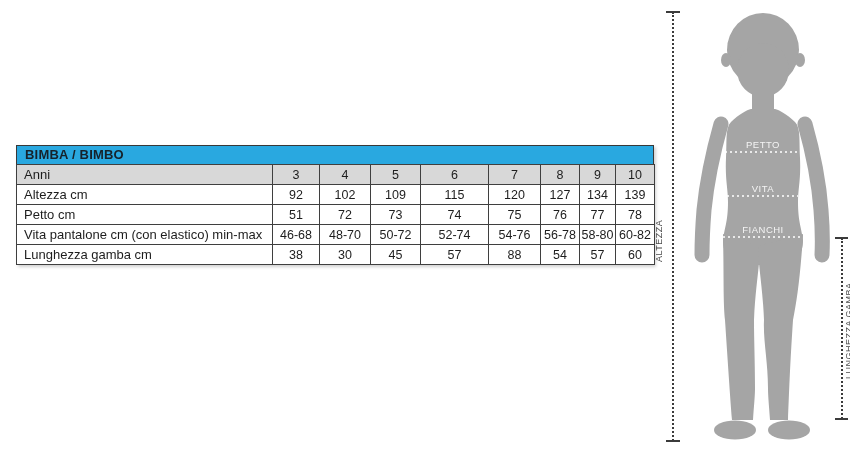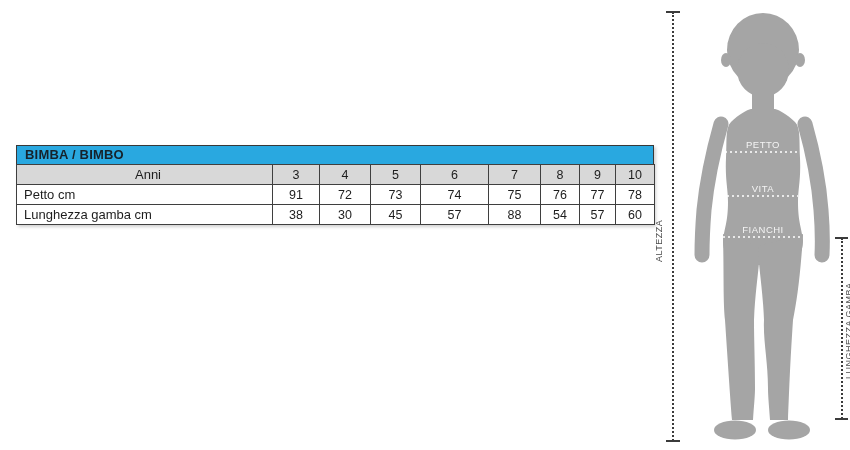--- a/index.html
+++ b/index.html
@@ -23,21 +23,21 @@
   table.size-table {
     border-collapse: collapse; table-layout: fixed; width: 638px;
     font-size: 13px; color: #1d1d1d;
   }
   table.size-table td {
     border: 1px solid #3f3f3f; height: 20px;
     vertical-align: middle; overflow: hidden; white-space: nowrap;
   }
   td.label-cell { text-align: left; padding-left: 7px; }
   td.value-cell { text-align: center; padding: 0 1px; font-size: 12.5px; }
-  tr.shaded td { background: var(--row-alt-bg, #D8D8D8); text-align: center; }
+  tr.shaded td { background: var(--row-alt-bg, #D8D8D8); }
 
   
   .figure-area { position: absolute; left: 630px; top: 0; width: 220px; height: 450px; }
 
   svg.silhouette { position: absolute; left: 30px; top: 10px; } 
 
   .vline {
     position: absolute; width: 0; border-left: 2px dotted #3b3b3b;
   }
   .vline-cap { position: absolute; height: 2px; background: #3b3b3b; }
@@ -84,29 +84,51 @@
             <td class="value-cell">3</td>
             <td class="value-cell">4</td>
             <td class="value-cell">5</td>
             <td class="value-cell">6</td>
             <td class="value-cell">7</td>
             <td class="value-cell">8</td>
             <td class="value-cell">9</td>
             <td class="value-cell">10</td>
           </tr>
           <tr>
+            <td class="label-cell">Altezza cm</td>
+            <td class="value-cell">92</td>
+            <td class="value-cell">102</td>
+            <td class="value-cell">109</td>
+            <td class="value-cell">115</td>
+            <td class="value-cell">120</td>
+            <td class="value-cell">127</td>
+            <td class="value-cell">134</td>
+            <td class="value-cell">139</td>
+          </tr>
+          <tr>
             <td class="label-cell">Petto cm</td>
-            <td class="value-cell">91</td>
+            <td class="value-cell">51</td>
             <td class="value-cell">72</td>
             <td class="value-cell">73</td>
             <td class="value-cell">74</td>
             <td class="value-cell">75</td>
             <td class="value-cell">76</td>
             <td class="value-cell">77</td>
             <td class="value-cell">78</td>
+          </tr>
+          <tr>
+            <td class="label-cell">Vita pantalone cm (con elastico) min-max</td>
+            <td class="value-cell">46-68</td>
+            <td class="value-cell">48-70</td>
+            <td class="value-cell">50-72</td>
+            <td class="value-cell">52-74</td>
+            <td class="value-cell">54-76</td>
+            <td class="value-cell">56-78</td>
+            <td class="value-cell">58-80</td>
+            <td class="value-cell">60-82</td>
           </tr>
           <tr>
             <td class="label-cell">Lunghezza gamba cm</td>
             <td class="value-cell">38</td>
             <td class="value-cell">30</td>
             <td class="value-cell">45</td>
             <td class="value-cell">57</td>
             <td class="value-cell">88</td>
             <td class="value-cell">54</td>
             <td class="value-cell">57</td>

